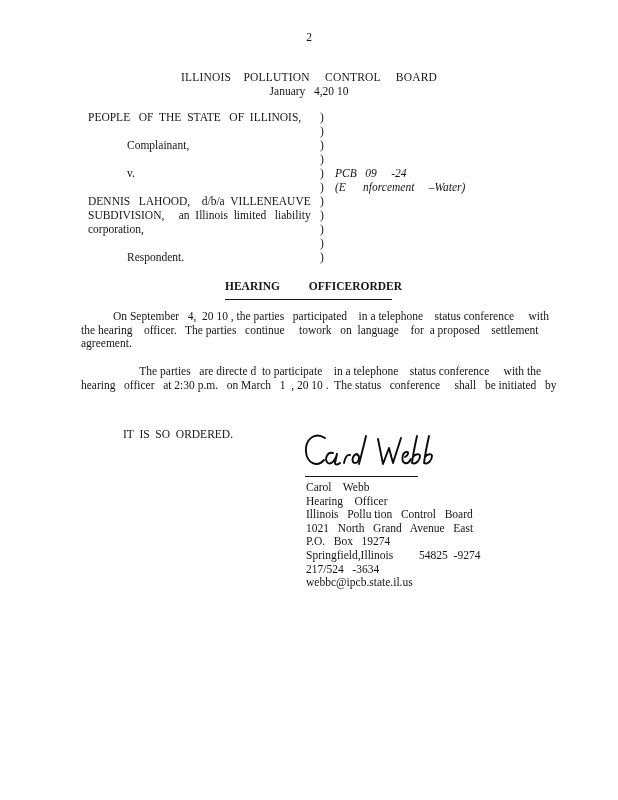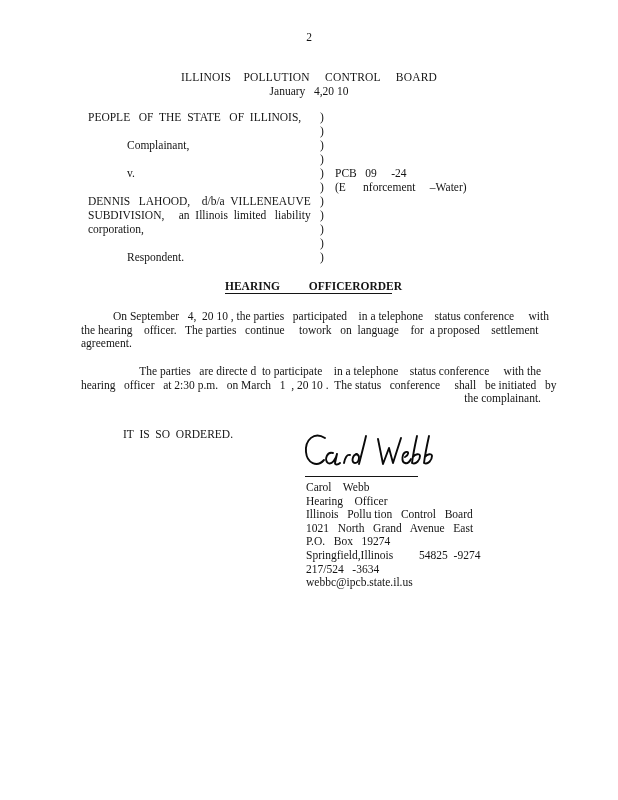--- a/index.html
+++ b/index.html
@@ -15,30 +15,30 @@
   .pre{white-space:pre;}
   .centered{position:absolute;left:0;right:0;text-align:center;}
   .page-num{top:31px;}
   .board-title{top:71px;letter-spacing:0.2px;}
   .board-date{top:85px;}
   .caption{position:absolute;top:110px;left:88px;width:460px;}
   .cap-row{display:flex;height:14px;line-height:14px;align-items:flex-end;}
   .cap-left{width:232px;flex:none;}
   .cap-left.ind{padding-left:39px;box-sizing:border-box;}
   .cap-paren{width:15px;flex:none;}
-  .cap-right{flex:1;}
+  .cap-right{flex:1;font-style:italic;}
   .order-heading{
     position:absolute;top:280px;left:225px;
     font-weight:bold;
   }
   .order-heading .rule{
     display:inline-block;
     width:167px;
     border-bottom:1.6px solid #141414;
-    padding-bottom:1px;
+    padding-bottom:7px;
     white-space:pre;
   }
   .para{position:absolute;left:81px;width:460px;line-height:13.5px;}
   .p1{top:310px;}
   .p2{top:365px;text-align:right;}
   .para .line.first{padding-left:32px;}
   .ordered-line{position:absolute;top:428px;left:123px;}
   .sig-script{position:absolute;top:429px;left:302px;}
   .sig-rule{position:absolute;top:476px;left:305px;width:113px;border-top:1.4px solid #141414;}
   .sig-block{position:absolute;top:481px;left:306px;line-height:13.6px;}
@@ -117,21 +117,20 @@
 
   <div class="para p1">
     <div class="line first pre">On September   4,  20 10 , the parties   participated    in a telephone    status conference     with</div>
     <div class="line pre">the hearing    officer.   The parties   continue     towork   on  language    for  a proposed    settlement</div>
     <div class="line pre">agreement.</div>
   </div>
 
   <div class="para p2">
     <div class="line first pre">The parties   are directe d  to participate    in a telephone    status conference     with the</div>
     <div class="line pre">hearing   officer   at 2:30 p.m.   on March   1  , 20 10 .  The status   conference     shall   be initiated   by</div>
-    <div class="line pre">the complainant.</div>
   </div>
 
   <div class="ordered-line pre">IT  IS  SO  ORDERED.</div>
 
   <div class="sig-script">
     <svg width="132" height="46" viewBox="0 0 132 46">
       <g fill="none" stroke="#0a0a0a" stroke-width="1.9" stroke-linecap="round" stroke-linejoin="round">
         <path d="M 23,9 C 12,2 3,11 4,23 C 5,34 15,39 22,31"></path>
         <path d="M 31,24 C 25,22 22,31 26,34 C 30,36 34,30 35,25 L 33,34 C 33,36 36,36 38,34"></path>
         <path d="M 42,34 C 43,29 45,25 48,26"></path>

